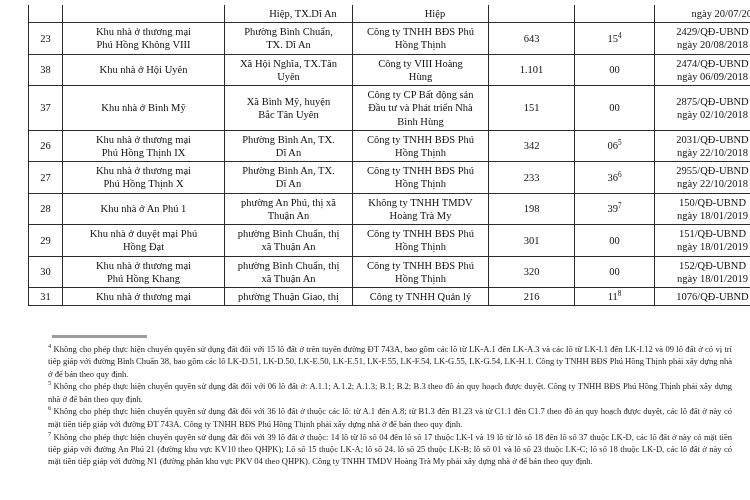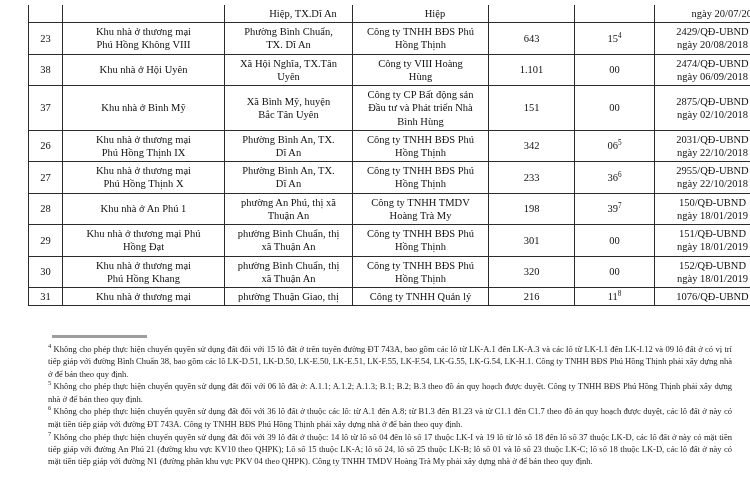--- a/index.html
+++ b/index.html
@@ -225,34 +225,34 @@
         <tr>
           <td class="c-stt">28</td>
           <td class="c-name">
             <span class="cell-wrap">Khu nhà ở An Phú 1</span>
           </td>
           <td class="c-addr">
             <span class="cell-wrap">phường An Phú,  thị xã</span>
             <span class="cell-wrap">Thuận An</span>
           </td>
           <td class="c-inv">
-            <span class="cell-wrap">Công ty TNHH TMDV</span>
+            <span class="cell-wrap">Không ty TNHH TMDV</span>
             <span class="cell-wrap">Hoàng Trà My</span>
           </td>
           <td class="c-num1">198</td>
           <td class="c-num2">39<sup>7</sup></td>
           <td class="c-dec">
             <span class="cell-wrap">150/QĐ-UBND</span>
             <span class="cell-wrap">ngày 18/01/2019</span>
           </td>
         </tr>
         <tr>
           <td class="c-stt">29</td>
           <td class="c-name">
-            <span class="cell-wrap">Khu nhà ở thương mại Phú</span>
+            <span class="cell-wrap">Khu nhà ở duyệt mại Phú</span>
             <span class="cell-wrap">Hồng Đạt</span>
           </td>
           <td class="c-addr">
             <span class="cell-wrap">phường Bình Chuẩn, thị</span>
             <span class="cell-wrap">xã Thuận An</span>
           </td>
           <td class="c-inv">
             <span class="cell-wrap">Công ty TNHH BĐS Phú</span>
             <span class="cell-wrap">Hồng Thịnh</span>
           </td>

